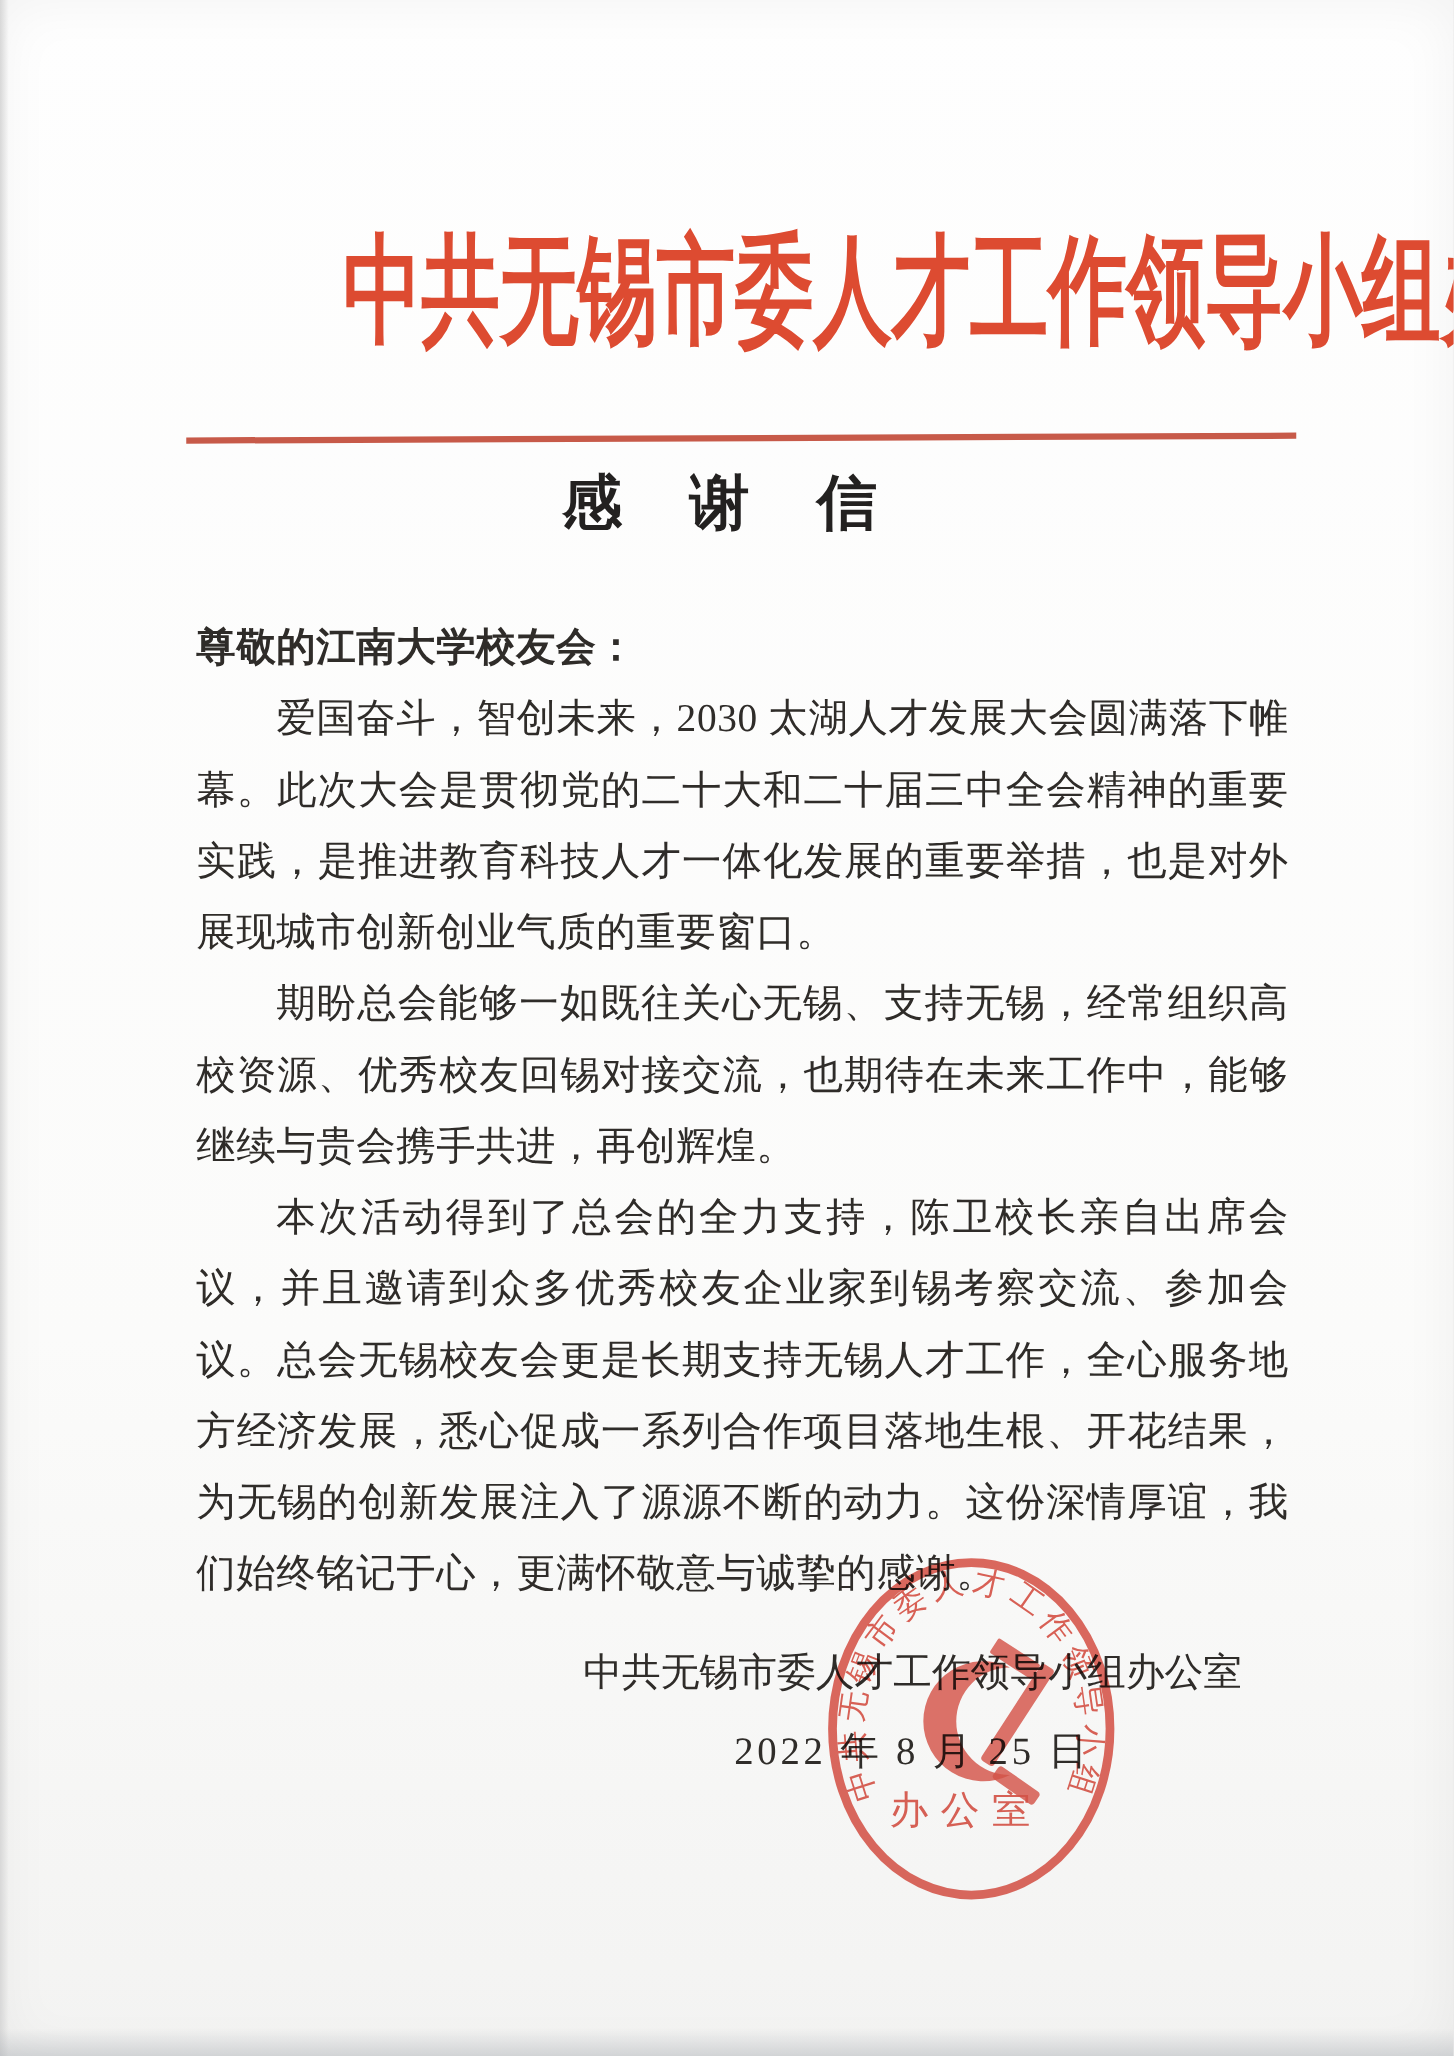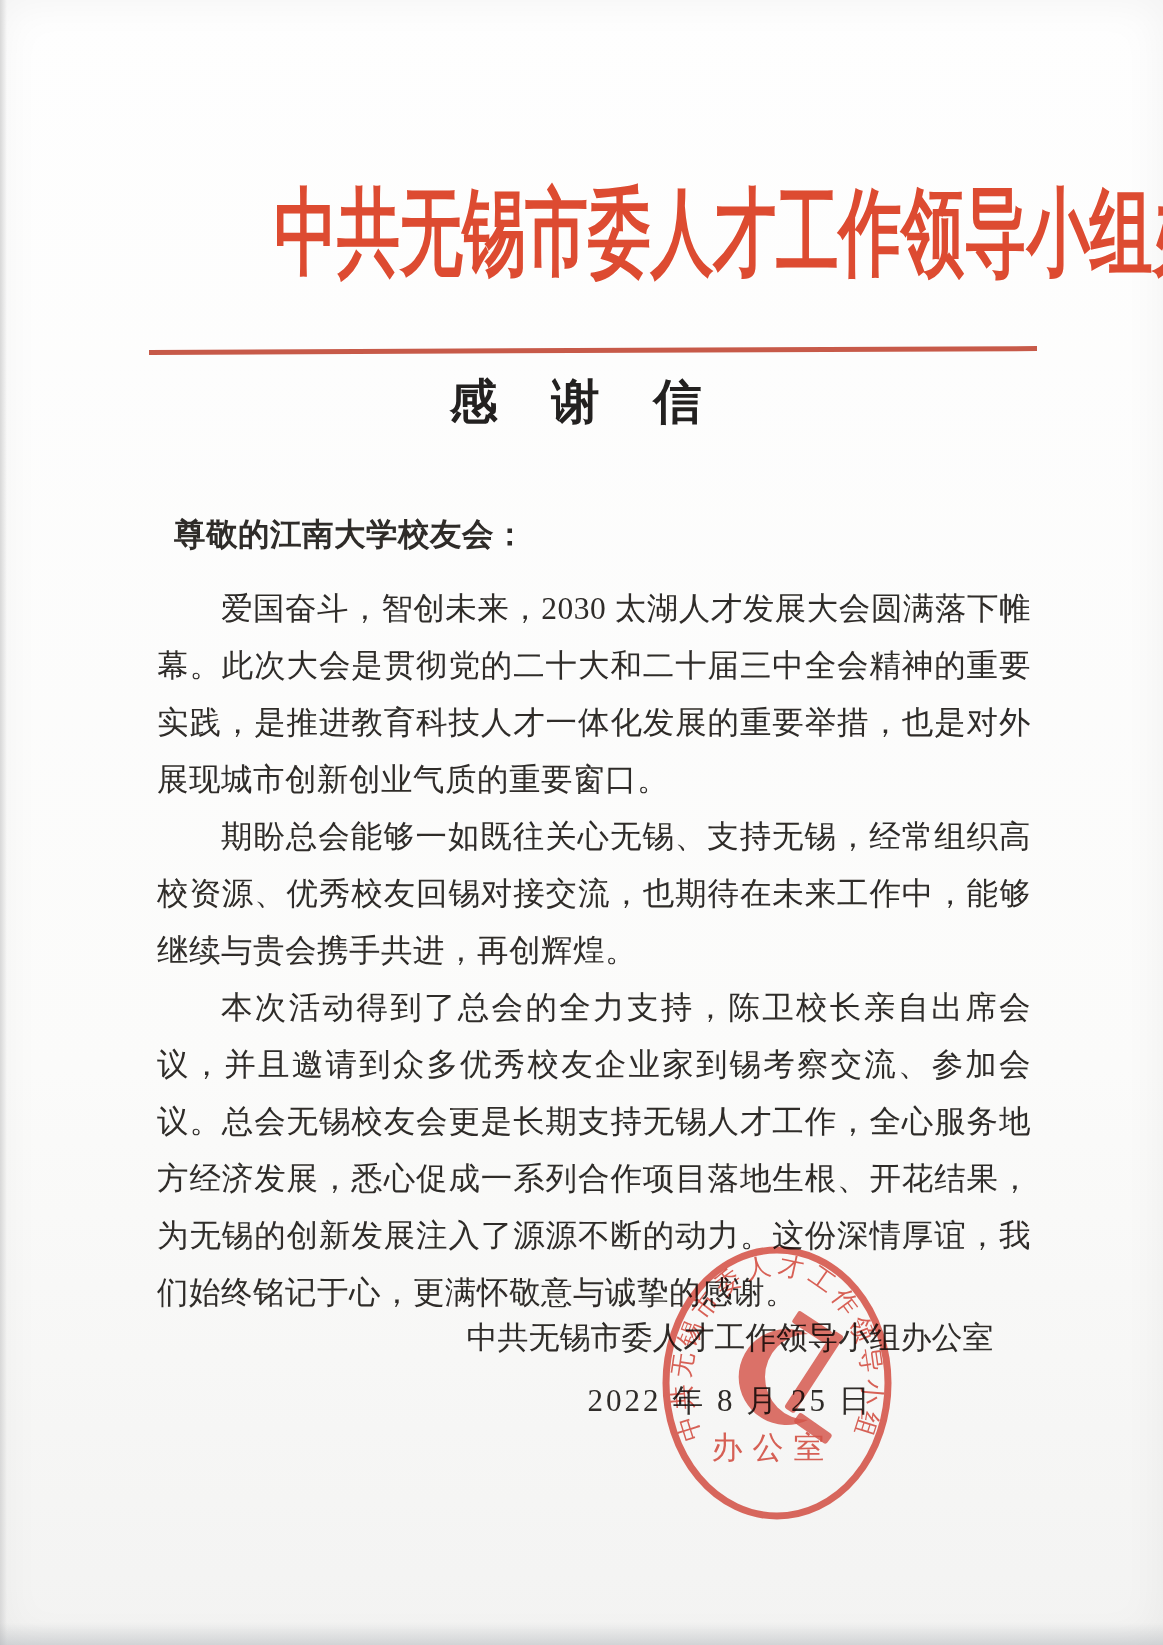--- a/index.html
+++ b/index.html
@@ -31,21 +31,21 @@
   .doc-title {
     position:absolute; top:370px; left:0; width:100%; text-align:center;
     font-size:48px; font-weight:bold; color:#232120;
     letter-spacing:12px; word-spacing:18px;
   }
   .body-text {
     position:absolute; left:157px; top:489px; width:874px;
     font-size:31.5px; line-height:57px; letter-spacing:0.5px;
     text-align:justify;
   }
-  .salutation { margin:17px; font-weight:600; }
+  .salutation { margin:0; font-weight:600; }
   .para { margin:0; text-indent:64px; }
   .signature {
     position:absolute; top:1317px; left:460px; width:540px;
     text-align:center; font-size:31px; white-space:nowrap;
   }
   .sign-date {
     position:absolute; top:1380px; left:460px; width:540px;
     text-align:center; font-size:31px; letter-spacing:3px; white-space:nowrap;
   }
   .seal {

